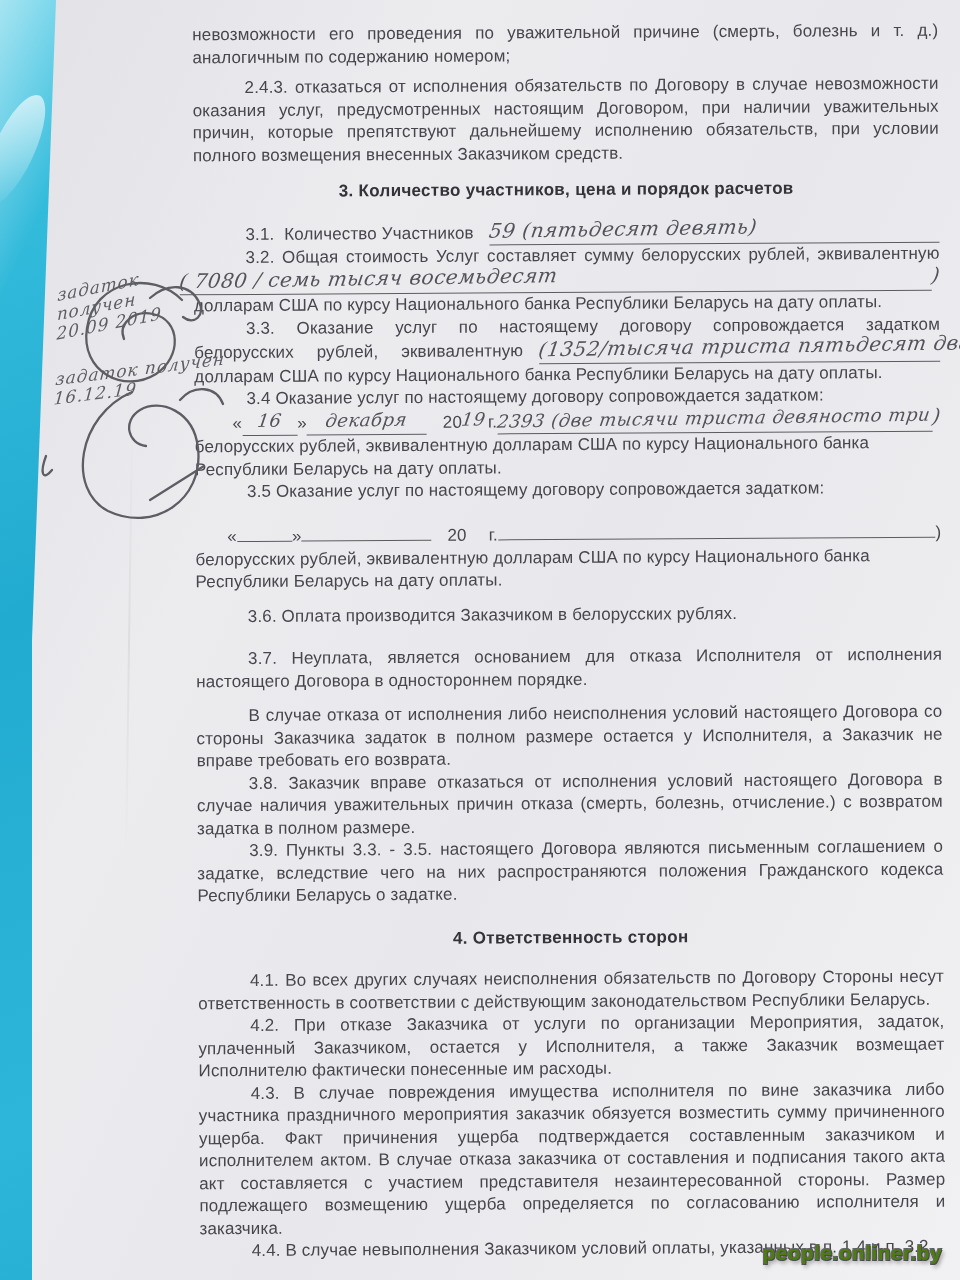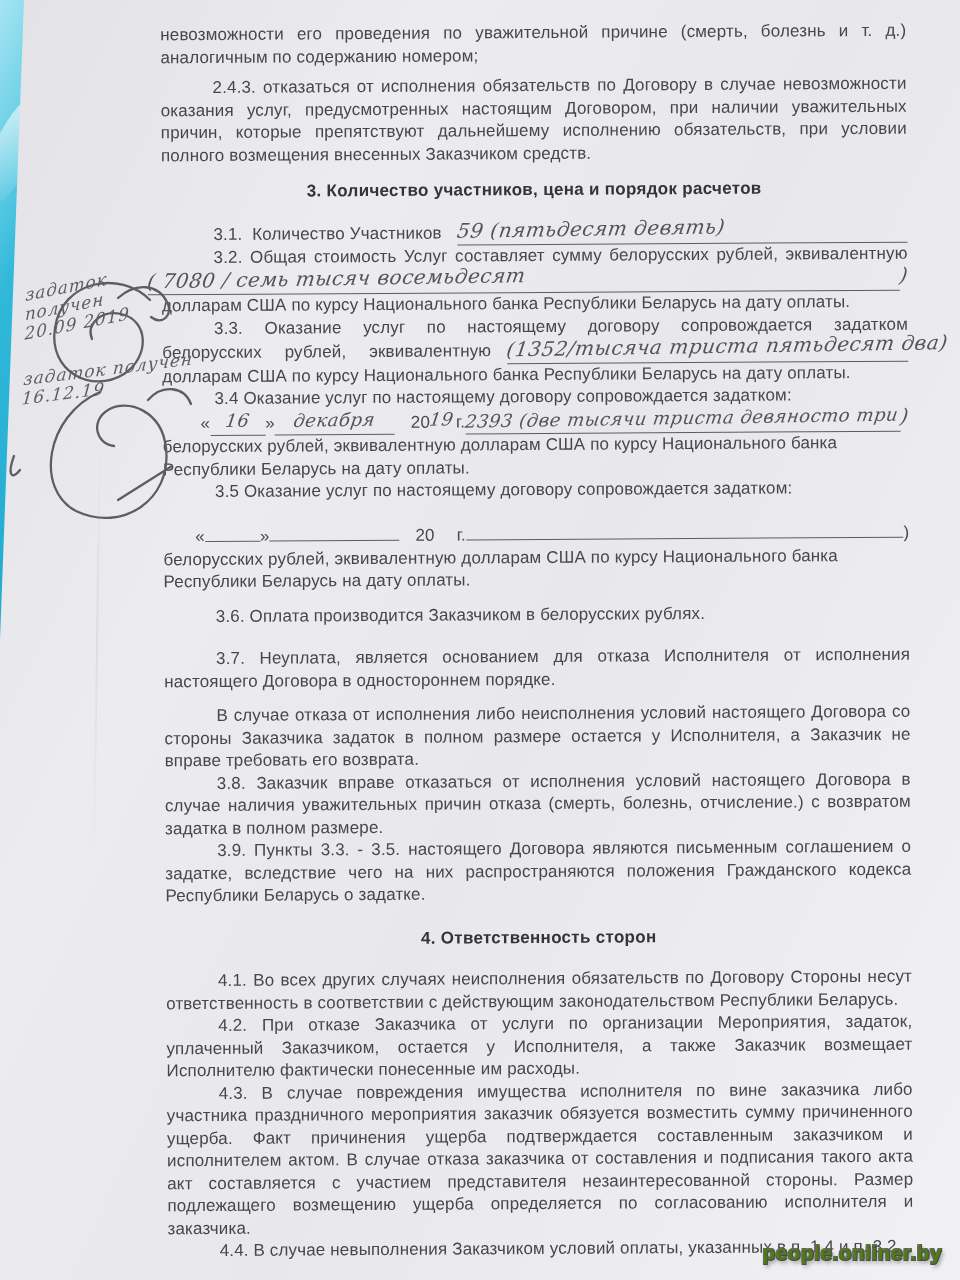--- a/index.html
+++ b/index.html
@@ -12,20 +12,21 @@
   }
   .backdrop-streak{
     position:absolute;left:-6px;top:90px;width:40px;height:120px;
     background:linear-gradient(150deg, rgba(255,255,255,.7), rgba(255,255,255,0));
     transform:rotate(25deg);border-radius:50%;
   }
   .paper{
     position:absolute;inset:0;
     background:linear-gradient(115deg,#e2e2e7 0%,#ececef 28%,#e8e8ec 55%,#f1f1f3 100%);
     clip-path:polygon(24px 0, 100% 0, 100% 100%, 0 100%, 0 640px);
+    margin-left:32px;
   }
   .crease{
     position:absolute;left:96px;top:430px;width:2px;height:430px;
     background:linear-gradient(to bottom, rgba(0,0,0,0), rgba(0,0,0,.06), rgba(0,0,0,0));
     transform:rotate(.8deg);
   }
   .content{
     position:absolute;left:160px;top:0;width:746px;
     padding-top:22px;
     color:#46464c;font-size:17px;line-height:22.5px;letter-spacing:.15px;

